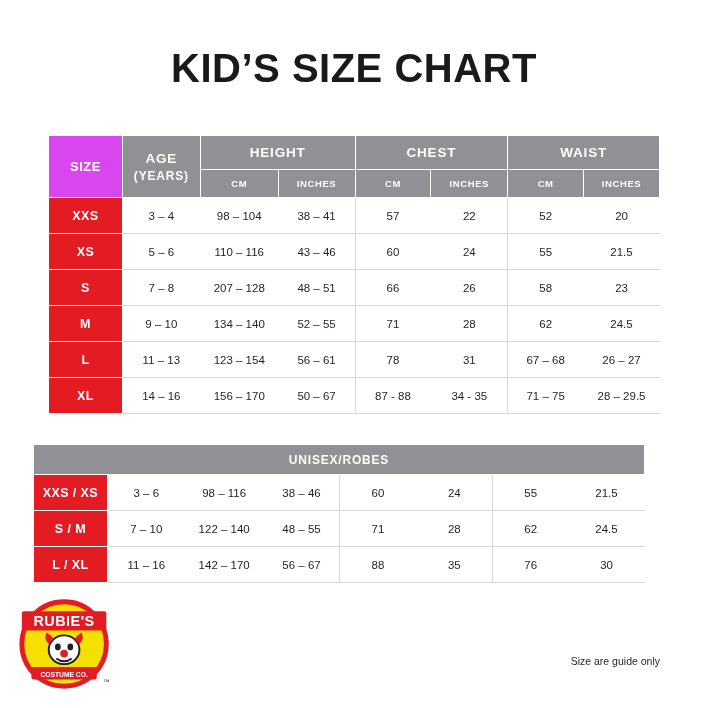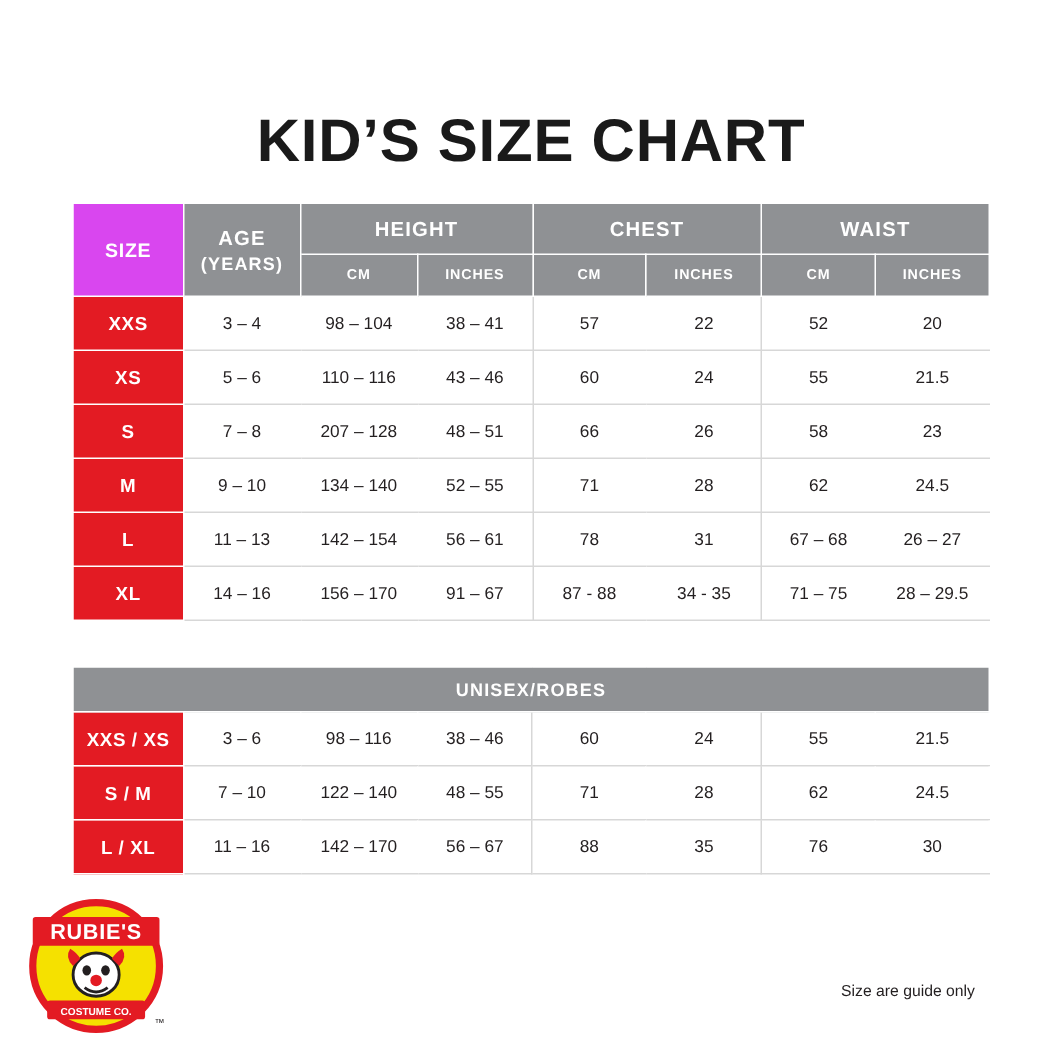--- a/index.html
+++ b/index.html
@@ -18,21 +18,21 @@
     background: #ffffff;
     overflow: hidden;
   }
   .title {
     text-align: center;
     font-size: 40px;
     font-weight: bold;
     letter-spacing: 0.5px;
     color: #1a1a1a;
     margin: 0;
-    padding-top: 72px;
+    padding-top: 46px;
     font-family: "Liberation Sans", sans-serif;
   }
 
   
   table.chart {
     border-collapse: collapse;
     table-layout: fixed;
     font-family: "Liberation Sans", sans-serif;
   }
   .main-wrap {
@@ -90,21 +90,21 @@
     border-left: 1px solid #d7d7d7 !important;
   }
   .data-cell.sep-right {
     border-right: 1px solid #d7d7d7 !important;
     margin-top: 27px;
   }
 
   
   .uni-wrap {
     position: absolute;
-    left: 48px;
+    left: 33px;
     top: 444px;
     width: 612px;
   }
   .uni-title {
     background: #8f9194;
     color: #ffffff;
     font-weight: bold;
     font-size: 12px;
     letter-spacing: 0.8px;
     height: 30px;
@@ -113,21 +113,21 @@
   
   .logo {
     position: absolute;
     left: 18px;
     top: 596px;
     width: 96px;
     height: 96px;
   }
   .footnote {
     position: absolute;
-    right: 58px;
+    right: 48px;
     top: 655px;
     font-size: 10.5px;
     color: #231f20;
   }
 </style>
 </head>
 <body>
 
 <div class="page">
 
@@ -202,32 +202,32 @@
           <td class="data-cell sep-left">134 – 140</td>
           <td class="data-cell sep-right">52 – 55</td>
           <td class="data-cell">71</td>
           <td class="data-cell sep-right">28</td>
           <td class="data-cell">62</td>
           <td class="data-cell">24.5</td>
         </tr>
         <tr>
           <td class="size-cell">L</td>
           <td class="data-cell">11 – 13</td>
-          <td class="data-cell sep-left">142 – 154</td>
+          <td class="data-cell sep-left">123 – 154</td>
           <td class="data-cell sep-right">56 – 61</td>
           <td class="data-cell">78</td>
           <td class="data-cell sep-right">31</td>
           <td class="data-cell">67 – 68</td>
           <td class="data-cell">26 – 27</td>
         </tr>
         <tr>
           <td class="size-cell">XL</td>
           <td class="data-cell">14 – 16</td>
           <td class="data-cell sep-left">156 – 170</td>
-          <td class="data-cell sep-right">91 – 67</td>
+          <td class="data-cell sep-right">50 – 67</td>
           <td class="data-cell">87 - 88</td>
           <td class="data-cell sep-right">34 - 35</td>
           <td class="data-cell">71 – 75</td>
           <td class="data-cell">28 – 29.5</td>
         </tr>
       </tbody>
     </table>
   </div>
 
   <div class="uni-wrap">

